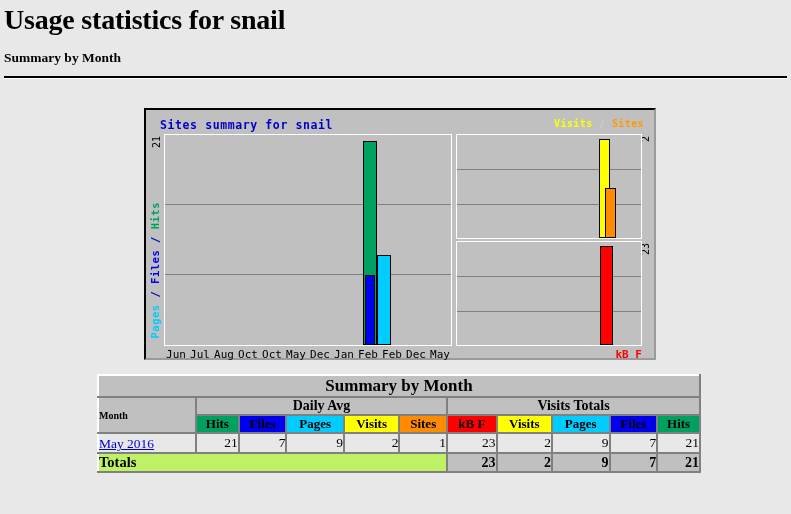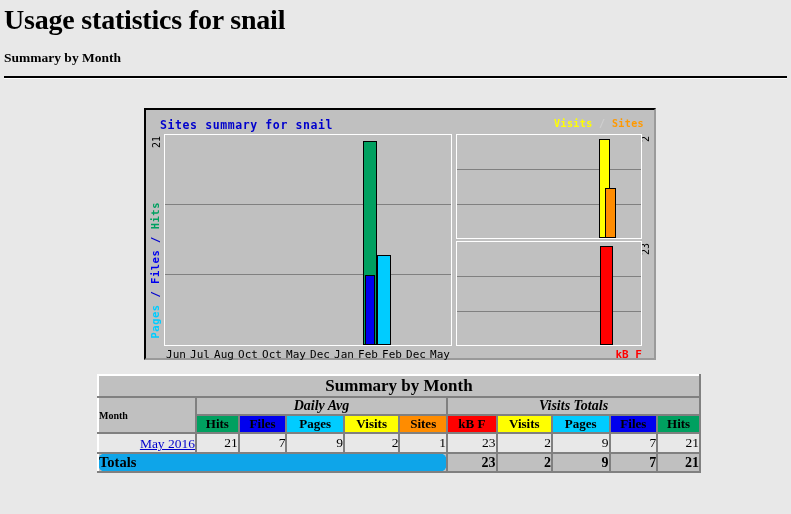--- a/index.html
+++ b/index.html
@@ -199,21 +199,20 @@
     padding: 5px 0 6px 0;
     background: #C0C0C0;
   }
   .grp-head {
     text-align: center;
     font-size: 14px;
     font-weight: bold;
     color: #000;
     padding: 3px 0 4px 0;
     background: #C0C0C0;
-    font-style: italic;
   }
   .month-head {
     font-size: 10px;
     font-weight: bold;
     color: #000;
     padding: 4px 0 4px 7px;
     background: #C0C0C0;
     text-align: left;
     width: 96px;
   }
@@ -230,38 +229,37 @@
   td.datacell {
     background: #E8E8E8;
     text-align: right;
     font-size: 13.5px;
     color: #000;
     padding: 3px 6px 3px 4px;
     white-space: nowrap;
   }
   td.monthcell {
     background: #E8E8E8;
-    text-align: right;
+    text-align: left;
     padding: 3px 4px 3px 6px;
     white-space: nowrap;
   }
   td.monthcell a {
     color: #0000CC;
     text-decoration: underline;
     font-size: 13.5px;
   }
   td.totals-label {
-    background: #0ea5e9;
+    background: #bef264;
     font-size: 14.5px;
     font-weight: bold;
     color: #000;
     text-align: left;
     padding: 3px 0 4px 7px;
     white-space: nowrap;
-    border-radius: 8px;
   }
   td.totals-val {
     background: #C0C0C0;
     font-size: 14px;
     font-weight: bold;
     color: #000;
     text-align: right;
     padding: 3px 6px 4px 4px;
     white-space: nowrap;
   }

